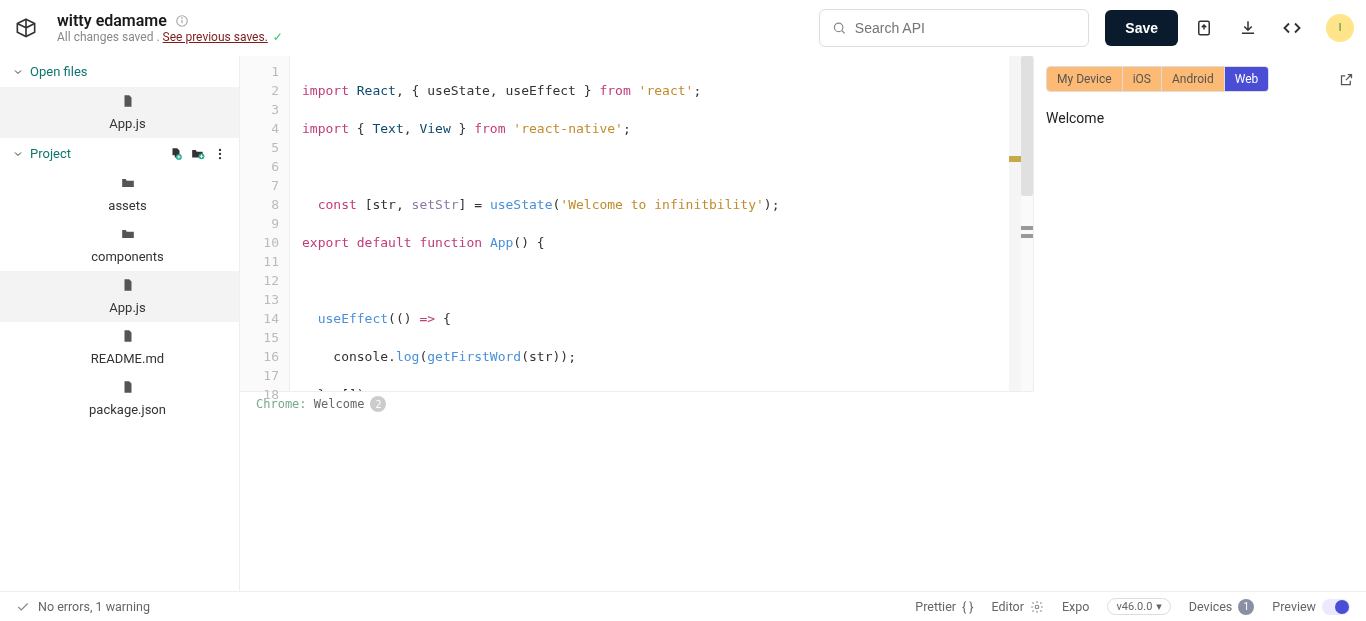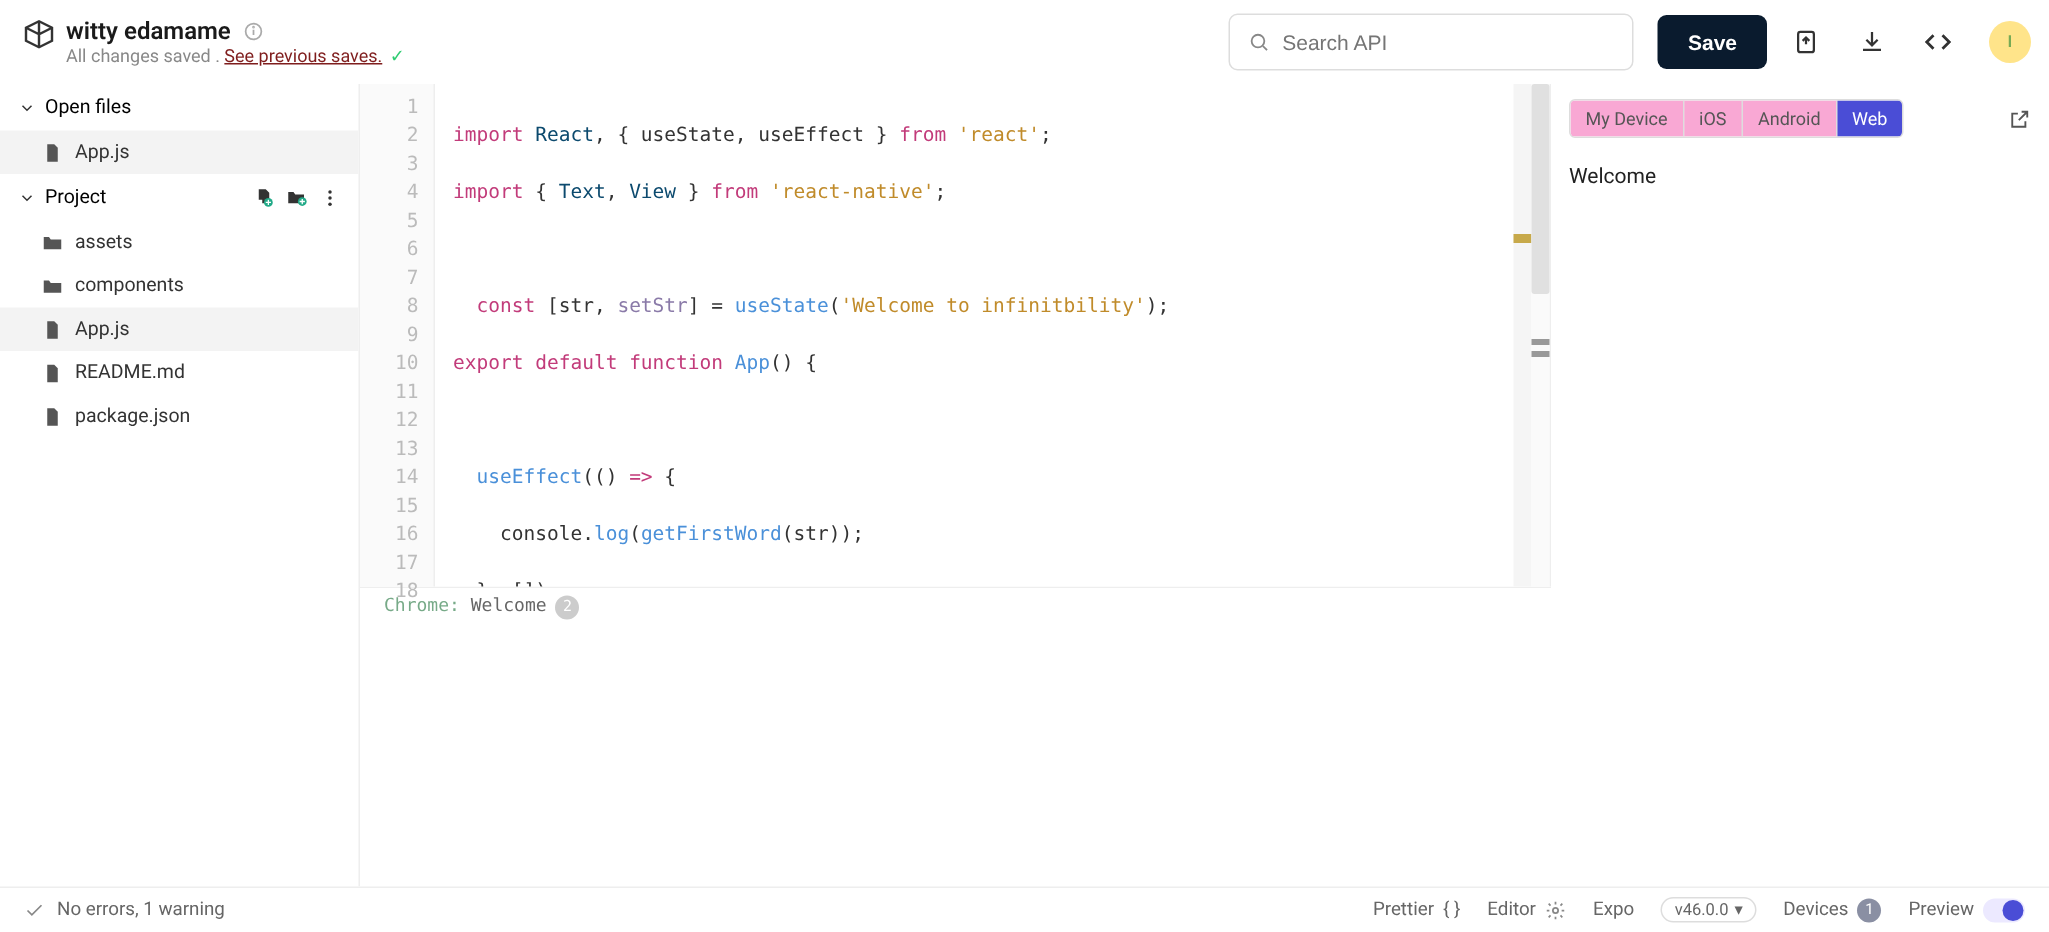--- a/index.html
+++ b/index.html
@@ -1,21 +1,21 @@
 <!DOCTYPE html>
 <html><head>
 <meta charset="utf-8">
 <style>
 * { box-sizing: border-box; margin: 0; padding: 0; }
 body { font-family: -apple-system, BlinkMacSystemFont, "Segoe UI", Roboto, sans-serif; font-size: 13px; color: #1a1a1a; overflow: hidden; }
 .app { display: flex; flex-direction: column; width: 1366px; height: 621px; }
 
 
 .header { display: flex; align-items: center; height: 56px; padding: 0 12px; border-bottom: 1px solid transparent; }
-.header-left { display: flex; align-items: flex-start; gap: 4px; flex: 0 0 auto; }
+.header-left { display: flex; align-items: flex-end; gap: 17px; flex: 0 0 auto; }
 .logo-box { width: 28px; height: 28px; display: flex; align-items: center; justify-content: center; }
 .title-stack { display: flex; flex-direction: column; justify-content: center; }
 .title-row { display: flex; align-items: center; gap: 8px; }
 .project-title { font-size: 16px; font-weight: 600; }
 .info-icon { width: 14px; height: 14px; color: #aaa; }
 .subtitle { font-size: 12px; color: #888; }
 .subtitle a { color: #7f1d1d; text-decoration: underline; }
 .check { color: #2ecc71; margin-left: 2px; }
 .header-mid { flex: 1; display: flex; justify-content: flex-end; }
 .search-box { display: flex; align-items: center; width: 270px; height: 38px; border: 1px solid #ddd; border-radius: 6px; padding: 0 12px; gap: 8px; color: #888; background: #fff; }
@@ -23,25 +23,25 @@
 .header-right { display: flex; align-items: center; gap: 8px; margin-left: 16px; }
 .save-btn { background: #0a1b2e; color: #fff; border: none; border-radius: 6px; padding: 10px 20px; font-size: 14px; font-weight: 600; cursor: pointer; }
 .icon-btn { width: 36px; height: 36px; display: flex; align-items: center; justify-content: center; border: none; background: transparent; cursor: pointer; color: #333; border-radius: 6px; }
 .avatar { width: 28px; height: 28px; border-radius: 50%; background: #ffe48a; display: flex; align-items: center; justify-content: center; font-size: 11px; font-weight: 600; color: #7a5; margin-left: 8px; }
 
 
 .main { display: flex; flex: 1; min-height: 0; }
 
 
 .sidebar { width: 240px; background: #fff; border-right: 1px solid #eee; display: flex; flex-direction: column; }
-.sb-section-hdr { display: flex; align-items: center; padding: 8px 12px; font-size: 13px; color: #000000; gap: 6px; cursor: pointer; }
+.sb-section-hdr { display: flex; align-items: center; padding: 8px 12px; font-size: 13px; color: #0f766e; gap: 6px; cursor: pointer; }
 .sb-section-hdr.proj { justify-content: space-between; }
 .sb-hdr-left { display: flex; align-items: center; gap: 6px; }
 .sb-actions { display: flex; align-items: center; gap: 8px; color: #333; }
-.sb-item { display: flex; align-items: center; gap: 8px; padding: 7px 12px 7px 28px; font-size: 13px; color: #333; cursor: pointer; }
+.sb-item { display: flex; align-items: center; gap: 8px; padding: 7px 12px 7px 28px; font-size: 13px; color: #333; cursor: pointer; flex-direction: column; }
 .sb-item.active { background: #f3f3f3; }
 .sb-icon { width: 14px; height: 14px; flex-shrink: 0; color: #555; }
 
 
 .center { flex: 1; display: flex; flex-direction: column; min-width: 0; }
 .editor-wrap { flex: 1; display: flex; min-height: 0; position: relative; background: #fff; border-right: 1px solid #eee; }
 .gutter { width: 50px; background: #fafafa; text-align: right; padding: 6px 10px 6px 0; color: #bbb; font-family: Menlo, Consolas, monospace; font-size: 13px; line-height: 19px; user-select: none; border-right: 1px solid #eee; }
 .code { flex: 1; padding: 6px 0 6px 12px; font-family: Menlo, Consolas, monospace; font-size: 13px; line-height: 19px; white-space: pre; overflow: hidden; position: relative; }
 .code .line { height: 19px; }
 .minimap { width: 12px; background: #f5f5f5; position: relative; }
@@ -65,21 +65,21 @@
 .bp-tab.active { color: #333; }
 .bp-tabs-right { margin-left: auto; display: flex; gap: 16px; color: #888; }
 .bp-body { flex: 1; padding: 4px 16px; font-family: Menlo, Consolas, monospace; font-size: 12px; color: #666; }
 .bp-body .src { color: #7a8; }
 .badge-sm { display: inline-flex; align-items: center; justify-content: center; width: 16px; height: 16px; border-radius: 50%; background: #ccc; color: #fff; font-size: 10px; margin-left: 6px; }
 
 
 .preview { width: 332px; background: #fff; display: flex; flex-direction: column; }
 .preview-top { display: flex; align-items: center; justify-content: space-between; padding: 10px 12px; }
 .device-tabs { display: flex; border: 1px solid #ddd; border-radius: 4px; overflow: hidden; }
-.device-tab { padding: 5px 10px; font-size: 12px; color: #555; background: #f9a8d4; border-right: 1px solid #ddd; cursor: pointer; }
+.device-tab { padding: 5px 10px; font-size: 12px; color: #555; background: #fdba74; border-right: 1px solid #ddd; cursor: pointer; }
 .device-tab:last-child { border-right: none; }
 .device-tab.active { background: #4a4dd6; color: #fff; }
 .open-ext { color: #555; cursor: pointer; }
 .preview-body { flex: 1; padding: 8px 12px; font-size: 14px; color: #222; }
 
 
 .status-bar { height: 30px; border-top: 1px solid #eee; display: flex; align-items: center; padding: 0 16px; font-size: 12.5px; color: #666; background: #fff; gap: 40px; }
 .sb-left { display: flex; align-items: center; gap: 8px; }
 .sb-right { margin-left: auto; display: flex; align-items: center; gap: 18px; }
 .sb-group { display: flex; align-items: center; gap: 6px; cursor: pointer; }

